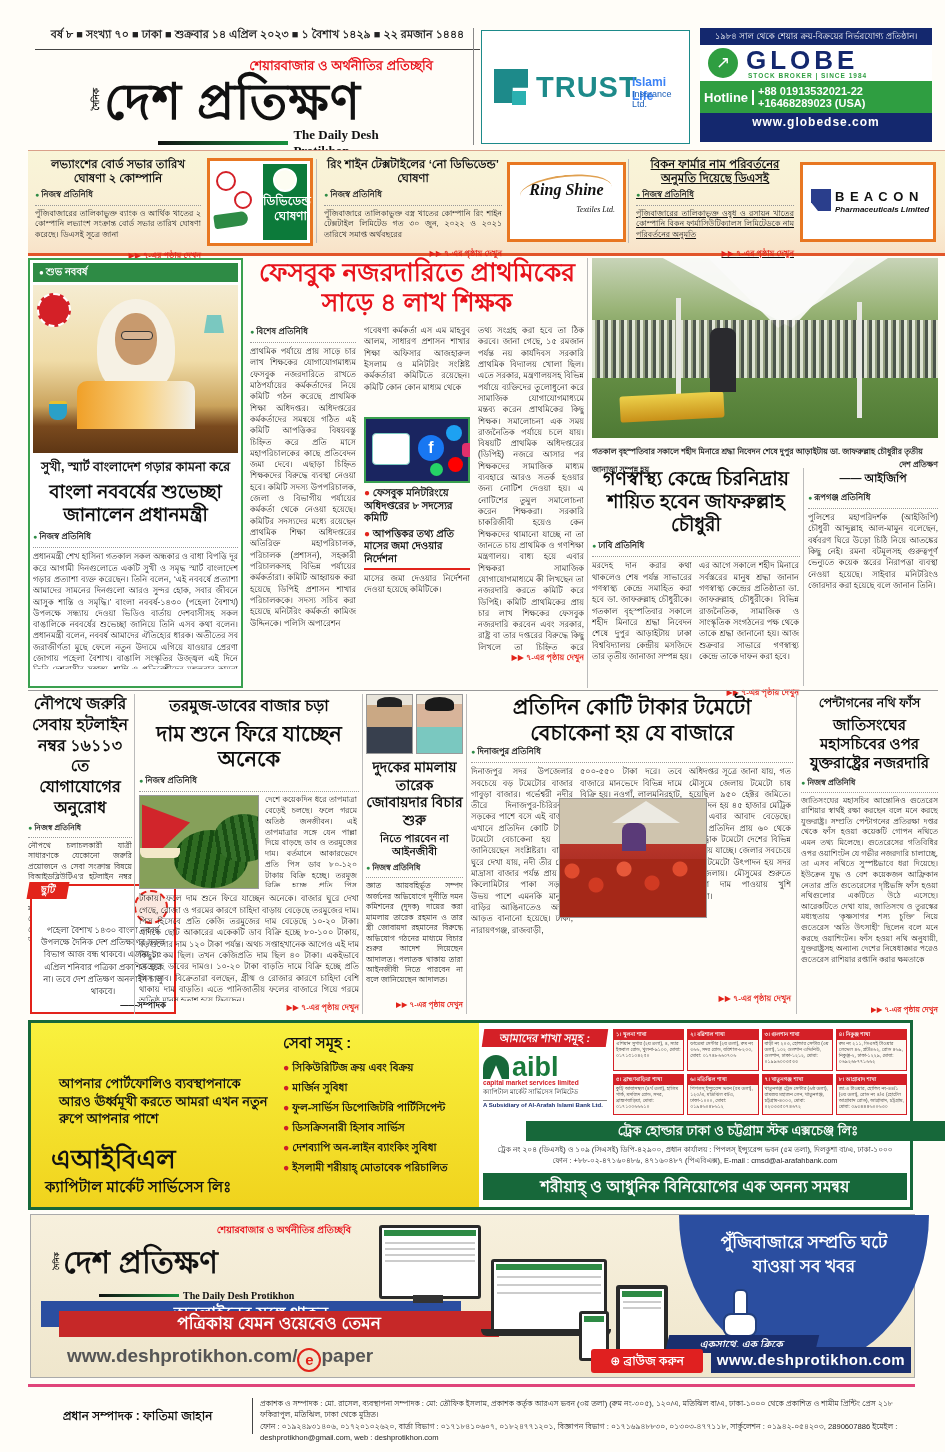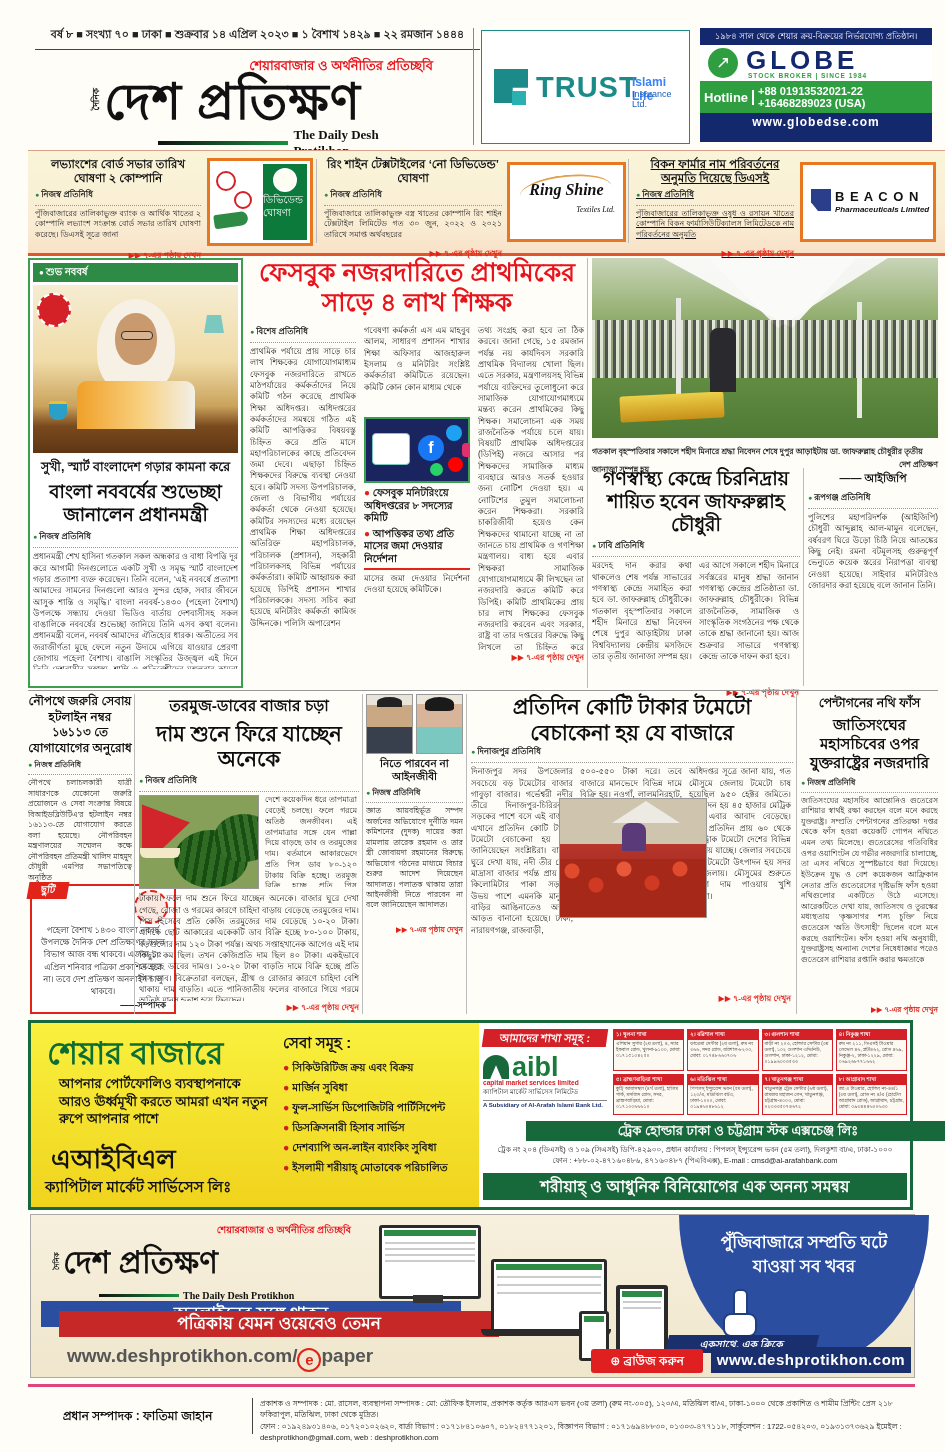--- a/index.html
+++ b/index.html
@@ -109,21 +109,21 @@
       <div class="brief-b" style="height:40px;overflow:hidden;">পুঁজিবাজারের তালিকাভুক্ত ব্যাংক ও আর্থিক খাতের ২ কোম্পানি লভ্যাংশ সংক্রান্ত বোর্ড সভার তারিখ ঘোষণা করেছে। ডিএসই সূত্রে জানা</div>
       <div class="cont">৭-এর পৃষ্ঠায় দেখুন</div>
     </div>
 
     <div class="abs obox" style="left:179px;top:7px;width:100px;height:82px;">
       <div class="abs" style="left:6px;top:10px;width:16px;height:16px;border:2px solid #d42027;border-radius:50%;"></div>
       <div class="abs" style="left:24px;top:30px;width:14px;height:14px;border:2px solid #d42027;border-radius:50%;"></div>
       <div class="abs" style="left:4px;top:52px;width:34px;height:14px;background:#2e8b45;border-radius:4px 10px 10px 4px;transform:rotate(-8deg);"></div>
       <div class="abs" style="right:3px;top:3px;bottom:3px;width:44px;background:#0c7a3a;">
         <div style="width:20px;height:20px;border:2px solid #fff;border-radius:50%;margin:4px auto 2px;background:#fdfdf2;"></div>
-        <div style="color:#fff;font-size:10px;font-weight:normal;text-align:left;line-height:1.25;">ডিভিডেন্ড ঘোষণা</div>
+        <div style="color:#fff;font-size:12px;font-weight:bold;text-align:right;line-height:1.25;">ডিভিডেন্ড ঘোষণা</div>
       </div>
     </div>
 
     <div class="abs vrule" style="left:288px;top:8px;height:84px;"></div>
 
     <div class="abs" style="left:296px;top:6px;width:178px;">
       <div class="brief-t">রিং শাইন টেক্সটাইলের ‘নো ডিভিডেন্ড’ ঘোষণা</div>
       <div class="byline" style="margin-top:2px;">নিজস্ব প্রতিনিধি</div>
       <div class="dotted"></div>
       <div class="brief-b" style="height:38px;overflow:hidden;">পুঁজিবাজারে তালিকাভুক্ত বস্ত্র খাতের কোম্পানি রিং শাইন টেক্সটাইল লিমিটেড গত ৩০ জুন, ২০২২ ও ২০২১ তারিখে সমাপ্ত অর্থবছরের</div>
@@ -235,21 +235,21 @@
   <div class="abs" style="left:808px;top:468px;width:130px;height:220px;">
     <div class="c b" style="font-size:11px;margin-top:2px;">—— <span>আইজিপি</span></div>
     <div class="byline" style="margin-top:2px;">রূপগঞ্জ প্রতিনিধি</div>
     <div class="dotted"></div>
     <div class="body-txt ovh" style="height:108px;">পুলিশের মহাপরিদর্শক (আইজিপি) চৌধুরী আব্দুল্লাহ আল-মামুন বলেছেন, বর্ষবরণ ঘিরে উড়ো চিঠি নিয়ে আতঙ্কের কিছু নেই। রমনা বটমূলসহ গুরুত্বপূর্ণ ভেন্যুতে কয়েক স্তরের নিরাপত্তা ব্যবস্থা নেওয়া হয়েছে। সাইবার মনিটরিংও জোরদার করা হয়েছে বলে জানান তিনি।</div>
   </div>
 
   <div class="abs rule" style="left:28px;top:690px;width:910px;height:1px;background:#999;"></div>
 
   <div class="abs" style="left:28px;top:694px;width:104px;height:186px;">
-    <div class="c hl" style="font-size:12px;line-height:1.3;">নৌপথে জরুরি সেবায় হটলাইন নম্বর ১৬১১৩ তে যোগাযোগের অনুরোধ</div>
+    <div class="c hl" style="font-size:16px;line-height:1.3;">নৌপথে জরুরি সেবায় হটলাইন নম্বর ১৬১১৩ তে যোগাযোগের অনুরোধ</div>
     <div class="byline" style="font-size:7.6px;margin-top:2px;">নিজস্ব প্রতিনিধি</div>
     <div class="dotted"></div>
     <div class="body-txt ovh" style="font-size:7.6px;height:106px;">নৌপথে চলাচলকারী যাত্রী সাধারণকে যেকোনো জরুরি প্রয়োজনে ও সেবা সংক্রান্ত বিষয়ে বিআইডব্লিউটিএ'র হটলাইন নম্বর ১৬১১৩-তে যোগাযোগ করতে বলা হয়েছে। নৌপরিবহন মন্ত্রণালয়ের সম্মেলন কক্ষে নৌপরিবহন প্রতিমন্ত্রী খালিদ মাহমুদ চৌধুরী এমপির সভাপতিত্বে অনুষ্ঠিত</div>
     <div class="cont" style="font-size:7.4px;">৭-এর পৃষ্ঠায় দেখুন</div>
   </div>
 
   <div class="abs" style="left:30px;top:884px;width:146px;height:130px;border:2.5px solid #e2231a;background:#fff;box-sizing:border-box;">
     <div class="abs" style="left:-4px;top:-4px;width:40px;height:17px;background:#e2231a;color:#fff;font-size:10px;font-weight:bold;text-align:center;transform:skewX(-10deg);">ছুটি</div>
     <div class="abs" style="right:6px;top:4px;width:30px;height:30px;border:2px dashed #e2231a;border-radius:50%;background:#fbe8e0;"></div>
     <div style="font-size:8.4px;line-height:1.45;text-align:center;padding:38px 7px 0;color:#222;">পহেলা বৈশাখ ১৪৩০ বাংলা নববর্ষ উপলক্ষে দৈনিক দেশ প্রতিক্ষণের সকল বিভাগ আজ বন্ধ থাকবে। এজন্য ১৫ এপ্রিল শনিবার পত্রিকা প্রকাশিত হবে না। তবে দেশ প্রতিক্ষণ অনলাইন চালু থাকবে।</div>
@@ -280,20 +280,21 @@
 
   <div class="abs" style="left:366px;top:694px;width:97px;height:320px;">
     <div style="display:flex;gap:3px;justify-content:center;">
       <div style="position:relative;width:45px;height:58px;border:1px solid #999;background:linear-gradient(180deg,#e8e4da 0 18%,#caa884 18% 55%,#38404e 55% 100%);">
         <div class="abs" style="left:10px;top:2px;width:25px;height:10px;background:#222;border-radius:50% 50% 0 0;"></div>
       </div>
       <div style="position:relative;width:45px;height:58px;border:1px solid #999;background:linear-gradient(180deg,#ece6da 0 16%,#d8b49a 16% 55%,#7ac8c0 55% 100%);">
         <div class="abs" style="left:8px;top:2px;width:29px;height:14px;background:#1a1a1a;border-radius:50% 50% 20% 20%;"></div>
       </div>
     </div>
+    <div class="c hl" style="font-size:14px;line-height:1.25;margin-top:5px;">দুদকের মামলায় তারেক জোবায়দার বিচার শুরু</div>
     <div class="c hl" style="font-size:10.5px;line-height:1.25;margin-top:3px;">নিতে পারবেন না আইনজীবী</div>
     <div class="byline" style="font-size:7.8px;margin-top:3px;">নিজস্ব প্রতিনিধি</div>
     <div class="dotted"></div>
     <div class="body-txt ovh" style="font-size:7.6px;height:118px;">জ্ঞাত আয়বহির্ভূত সম্পদ অর্জনের অভিযোগে দুর্নীতি দমন কমিশনের (দুদক) দায়ের করা মামলায় তারেক রহমান ও তার স্ত্রী জোবায়দা রহমানের বিরুদ্ধে অভিযোগ গঠনের মাধ্যমে বিচার শুরুর আদেশ দিয়েছেন আদালত। পলাতক থাকায় তারা আইনজীবী নিতে পারবেন না বলে জানিয়েছেন আদালত।</div>
     <div class="cont" style="font-size:7.4px;">৭-এর পৃষ্ঠায় দেখুন</div>
   </div>
 
   <div class="abs vrule" style="left:466px;top:694px;height:320px;"></div>
 
   <div class="abs" style="left:471px;top:694px;width:322px;height:320px;">
@@ -321,21 +322,20 @@
     <div class="c hl" style="font-size:12.5px;">পেন্টাগনের নথি ফাঁস</div>
     <div class="c hl" style="font-size:15px;line-height:1.28;margin-top:1px;">জাতিসংঘের মহাসচিবের ওপর যুক্তরাষ্ট্রের নজরদারি</div>
     <div class="byline" style="font-size:7.8px;margin-top:3px;">নিজস্ব প্রতিনিধি</div>
     <div class="dotted"></div>
     <div class="body-txt ovh" style="font-size:7.7px;height:208px;">জাতিসংঘের মহাসচিব আন্তোনিও গুতেরেস রাশিয়ার স্বার্থই রক্ষা করছেন বলে মনে করছে যুক্তরাষ্ট্র। সম্প্রতি পেন্টাগনের প্রতিরক্ষা দপ্তর থেকে ফাঁস হওয়া কয়েকটি গোপন নথিতে এমন তথ্য মিলেছে। গুতেরেসের গতিবিধির ওপর ওয়াশিংটন যে গভীর নজরদারি চালাচ্ছে, তা এসব নথিতে সুস্পষ্টভাবে ধরা দিয়েছে। ইউক্রেন যুদ্ধ ও বেশ কয়েকজন আফ্রিকান নেতার প্রতি গুতেরেসের দৃষ্টিভঙ্গি ফাঁস হওয়া নথিগুলোর একটিতে উঠে এসেছে। আরেকটিতে দেখা যায়, জাতিসংঘ ও তুরস্কের মধ্যস্থতায় ‘কৃষ্ণসাগর শস্য চুক্তি’ নিয়ে গুতেরেস ‘অতি উৎসাহী’ ছিলেন বলে মনে করছে ওয়াশিংটন। ফাঁস হওয়া নথি অনুযায়ী, যুক্তরাষ্ট্রসহ অন্যান্য দেশের নিষেধাজ্ঞার পরেও গুতেরেস রাশিয়ার রপ্তানি করার ক্ষমতাকে</div>
     <div class="cont" style="font-size:7.4px;">৭-এর পৃষ্ঠায় দেখুন</div>
   </div>
 
   <div class="abs aibl" style="left:28px;top:1020px;width:885px;height:190px;box-sizing:border-box;">
     <div class="abs ylw" style="left:0;top:0;width:448px;height:184px;">
-      <div class="abs b" style="left:16px;top:6px;font-size:31px;color:#0c6e34;">শেয়ার বাজারে</div>
       <div class="abs b" style="left:28px;top:52px;width:212px;font-size:13px;line-height:1.35;">আপনার পোর্টফোলিও ব্যবস্থাপনাকে আরও ঊর্ধ্বমূখী করতে আমরা এখন নতুন রুপে আপনার পাশে</div>
       <div class="abs b" style="left:20px;top:116px;font-size:26px;">এআইবিএল</div>
       <div class="abs b" style="left:14px;top:152px;font-size:15px;">ক্যাপিটাল মার্কেট সার্ভিসেস লিঃ</div>
       <div class="abs" style="left:252px;top:8px;width:192px;">
         <div class="b" style="font-size:15px;margin-bottom:4px;">সেবা সমূহ :</div>
         <div class="svc">সিকিউরিটিজ ক্রয় এবং বিক্রয়</div>
         <div class="svc">মার্জিন সুবিধা</div>
         <div class="svc">ফুল-সার্ভিস ডিপোজিটরি পার্টিসিপেন্ট</div>
         <div class="svc">ডিসক্রিসনারী হিসাব সার্ভিস</div>
         <div class="svc">দেশব্যাপি অন-লাইন ব্যাংকিং সুবিধা</div>
@@ -451,16 +451,16 @@
   </div>
 
   <div class="abs" style="left:28px;top:1384px;width:887px;height:3px;background:#e0457b;"></div>
 
   <div class="abs" style="left:30px;top:1398px;width:215px;height:38px;display:flex;align-items:center;justify-content:center;">
     <div class="b" style="font-size:12px;">প্রধান সম্পাদক : ফাতিমা জাহান</div>
   </div>
   <div class="abs" style="left:252px;top:1398px;width:1px;height:36px;background:#444;"></div>
   <div class="abs ftxt" style="left:260px;top:1398px;width:655px;">
     <div>প্রকাশক ও সম্পাদক : মো. রাসেল, ব্যবস্থাপনা সম্পাদক : মো: তৌফিক ইসলাম, প্রকাশক কর্তৃক আরএস ভবন (৩য় তলা) (রুম নং-৩০৫), ১২০/এ, মতিঝিল বা/এ, ঢাকা-১০০০ থেকে প্রকাশিত ও শামীম প্রিন্টিং প্রেস ২১৮ ফকিরাপুল, মতিঝিল, ঢাকা থেকে মুদ্রিত।</div>
-    <div>ফোন : ০১৯২৪৯৩১৪০৬, ০১৭২০১০২৬২০, বার্তা বিভাগ : ০১৭১৮৪১০৬০৭, ০১৮২৪৭৭১২০১, বিজ্ঞাপন বিভাগ : ০১৭১৬৯৪৮৮৩০, ০১৩০৩-৪৭৭১১৮, সার্কুলেশন : 1722-০৫৪২০৩, ০১৯৩১৩৭৩৬২৯ ইমেইল : deshprotikhon@gmail.com, web : deshprotikhon.com</div>
+    <div>ফোন : ০১৯২৪৯৩১৪০৬, ০১৭২০১০২৬২০, বার্তা বিভাগ : ০১৭১৮৪১০৬০৭, ০১৮২৪৭৭১২০১, বিজ্ঞাপন বিভাগ : ০১৭১৬৯৪৮৮৩০, ০১৩০৩-৪৭৭১১৮, সার্কুলেশন : ০১৯৪২-০৫৪২০৩, 2890607886 ইমেইল : deshprotikhon@gmail.com, web : deshprotikhon.com</div>
   </div>
 
 </div>
 
 </body></html>

